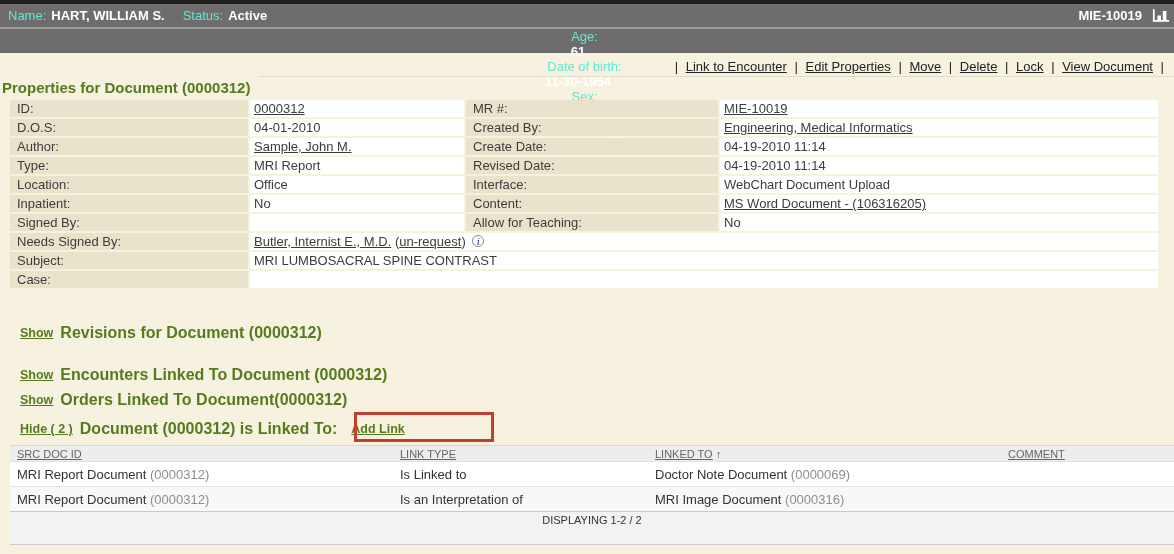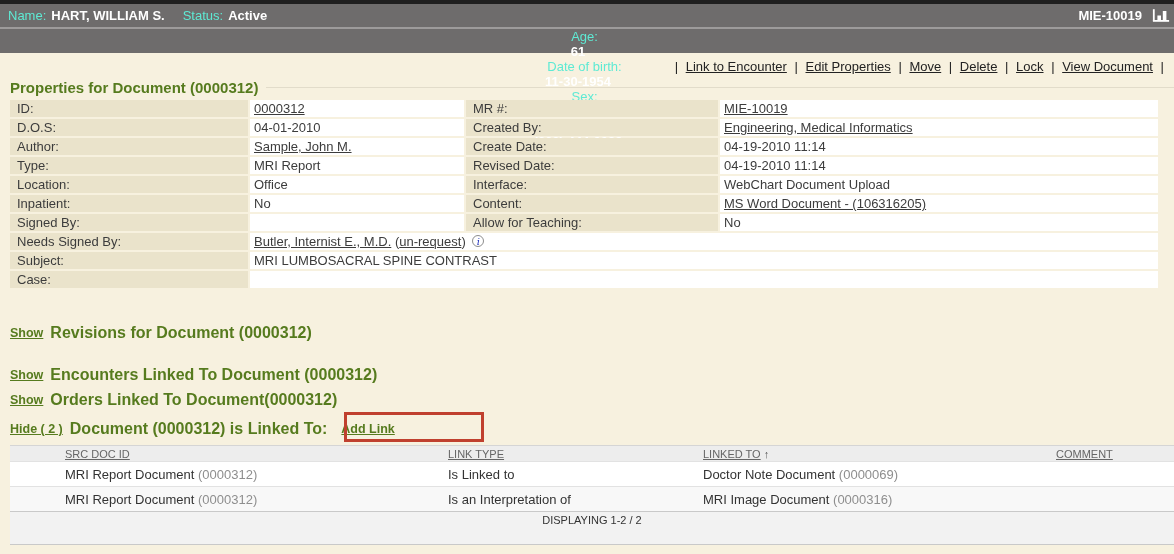--- a/index.html
+++ b/index.html
@@ -24,21 +24,21 @@
   .bar-right .mrn { font-weight:bold; margin-right:10px; }
   .chart-icon { width:18px; height:15px; margin-right:-4px; }
   
   .actions-row {
     text-align:right; padding:6px 6px 2px 0; font-size:13px; color:#222;
     white-space:nowrap;
   }
   .actions-row a { color:#222; text-decoration:underline; cursor:pointer;text-align:center; }
   .actions-row .divider { color:#222; margin:0 4px; }
   
-  .heading-row { display:flex; align-items:center; margin-left:10px; }
+  .heading-row { display:flex; align-items:flex-start; margin-left:2px; }
   .heading-row .rule { flex:1; border-top:1px solid #e2dcca; margin-left:8px; }
   .props-title { font-size:15px; font-weight:bold; color:#567b1e; padding:3px 0 3px 0; }
   
   .props-grid {
     margin:1px 16px 0 10px; display:grid;
     grid-template-columns:238px 214px 252px 1fr;
     grid-auto-rows:17px; row-gap:2px; column-gap:2px;
   }
   .props-grid .cell { line-height:17px; white-space:nowrap; overflow:hidden; }
   .props-grid .lbl { background:#eae3cb; padding-left:7px; }
@@ -46,41 +46,41 @@
   .props-grid .span3 { grid-column:2 / 5; }
   .props-grid a { color:#3c3c3c; text-decoration:underline; cursor:pointer; }
   .info-icon {
     display:inline-block; width:12px; height:12px; line-height:11px;
     border:1px solid #8d8d8d; border-radius:50%; background:#fff;
     color:#2233bb; font-family:"DejaVu Serif", serif; font-style:italic;
     font-size:10px; text-align:center; vertical-align:1px; margin-left:3px;
     cursor:pointer;
   }
   
-  .section-row { display:flex; align-items:center; margin-left:10px; position:relative; }
+  .section-row { display:flex; align-items:center; margin-left:20px; position:relative; }
   .sec-rev { margin-top:36px; }
   .sec-enc { margin-top:24px; }
   .sec-ord { margin-top:7px; }
   .sec-lnk { margin-top:6px; height:28px; }
   .toggle-link {
     color:#567b1e; font-weight:bold; font-size:12.5px;
     text-decoration:underline; margin-right:7px; white-space:nowrap; cursor:pointer;
   }
   .section-title { font-size:16px; font-weight:bold; color:#567b1e; white-space:nowrap; }
   .add-link {
     color:#567b1e; font-weight:bold; font-size:12.5px;
     text-decoration:underline; margin-left:14px; white-space:nowrap; cursor:pointer;
   }
   .red-box {
     position:absolute; left:334px; top:-3px; width:140px; height:30px;
     border:3px solid #c0402e; pointer-events:none;
   }
   
   .linked-table { margin:2px 0 0 10px; font-size:13px; }
-  .lt-row { display:grid; grid-template-columns:390px 255px 353px 1fr; align-items:center;padding-left:48px; }
+  .lt-row { display:grid; grid-template-columns:390px 255px 353px 1fr; align-items:center; }
   .lt-head {
     background:#ededed; height:16px; border-top:1px solid #d5d5d5;
     font-size:11px; color:#666; align-items:center;
   }
   .lt-head .hcell { text-decoration:underline; cursor:pointer; white-space:nowrap; }
   .lt-head .hcell:first-child { padding-left:7px; }
   .sort-arrow { text-decoration:none; display:inline-block; margin-left:3px; font-size:11px; color:#555; }
   .lt-datarow { height:25px; background:#ffffff; border-top:1px solid #e2e2e2; color:#333; }
   .lt-datarow.alt { background:#f8f8f8; }
   .lt-datarow .dcell:first-child { padding-left:7px; }

